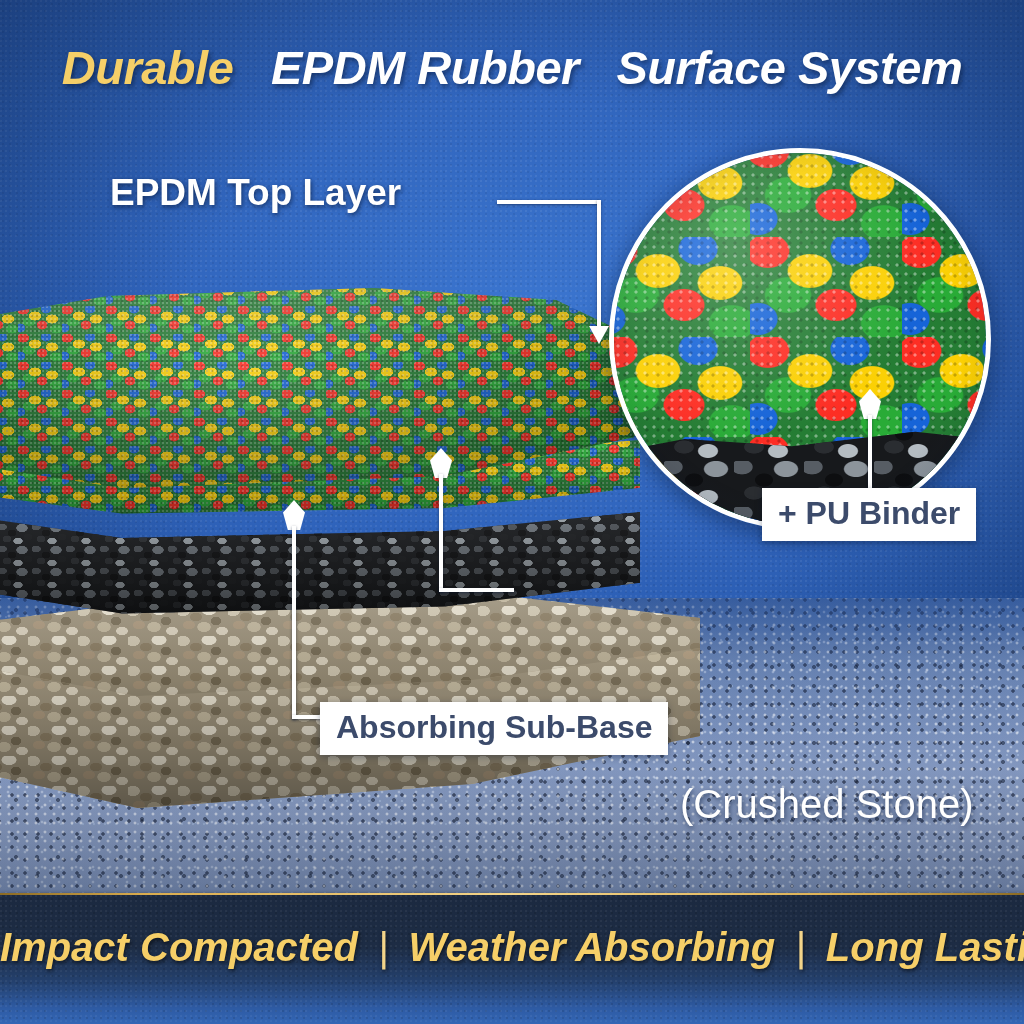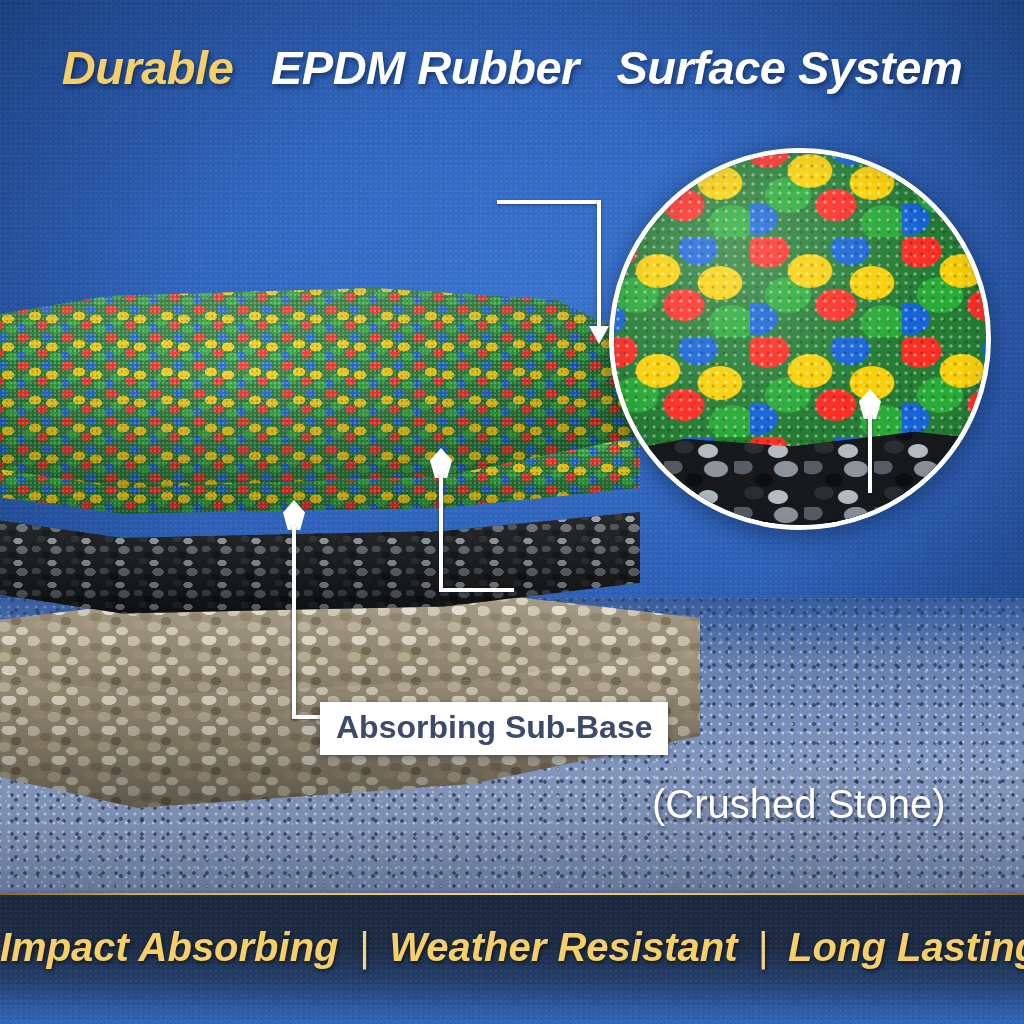--- a/index.html
+++ b/index.html
@@ -210,20 +210,21 @@
   }
 
   
   .lbl-plain{
     position:absolute;color:#ffffff;font-weight:bold;font-size:37px;white-space:nowrap;
     text-shadow:1px 2px 5px rgba(6,22,54,.65);
   }
   .lbl-thin{
     position:absolute;color:#ffffff;font-weight:400;font-size:40px;white-space:nowrap;
     text-shadow:1px 2px 5px rgba(6,22,54,.6);
+    margin-left:28px;
   }
   .lbl-box{
     position:absolute;background:#ffffff;color:#3c4b6b;
     font-weight:bold;font-size:32px;white-space:nowrap;
     padding:7px 16px 9px 16px;
     box-shadow:0 2px 7px rgba(5,18,44,.35);
   }
 
   
   .footer{
@@ -300,43 +301,45 @@
   </div>
 
   <div class="title">
     <span class="t-gold">Durable</span>
     <span>&nbsp;</span>
     <span class="t-white">EPDM Rubber</span>
     <span>&nbsp;</span>
     <span class="t-light">Surface System</span>
   </div>
 
+  <div class="lbl-plain" style="left:110px;top:172px;">EPDM Top Layer</div>
   <div class="lead" style="left:497px;top:200px;width:103px;height:4px;"></div>
   <div class="lead" style="left:597px;top:200px;width:4px;height:128px;"></div>
   <div class="arrow-head" style="left:589px;top:326px;"></div>
 
   <div class="pin" style="left:859px;top:389px;"></div>
   <div class="lead" style="left:868px;top:415px;width:4px;height:78px;"></div>
+  <div class="lbl-box" style="left:762px;top:488px;">+ PU Binder</div>
 
   <div class="pin" style="left:430px;top:448px;"></div>
   <div class="lead" style="left:439px;top:474px;width:4px;height:118px;"></div>
   <div class="lead" style="left:439px;top:588px;width:75px;height:4px;"></div>
 
   <div class="pin" style="left:283px;top:500px;"></div>
   <div class="lead" style="left:292px;top:526px;width:4px;height:193px;"></div>
   <div class="lead" style="left:292px;top:715px;width:40px;height:4px;"></div>
   <div class="lbl-box" style="left:320px;top:702px;">Absorbing Sub-Base</div>
 
   <div class="lbl-thin" style="left:652px;top:782px;">(Crushed Stone)</div>
 
   <div class="footer-rule"></div>
   <div class="footer">
     <div class="ftex"></div>
   </div>
   <div class="footer-text">
-    <span>Impact Absorbing</span>
+    <span>Impact Compacted</span>
     <span class="fsep">|</span>
-    <span>Weather Resistant</span>
+    <span>Weather Absorbing</span>
     <span class="fsep">|</span>
     <span>Long Lasting</span>
   </div>
 
 </div>
 
 </body></html>

